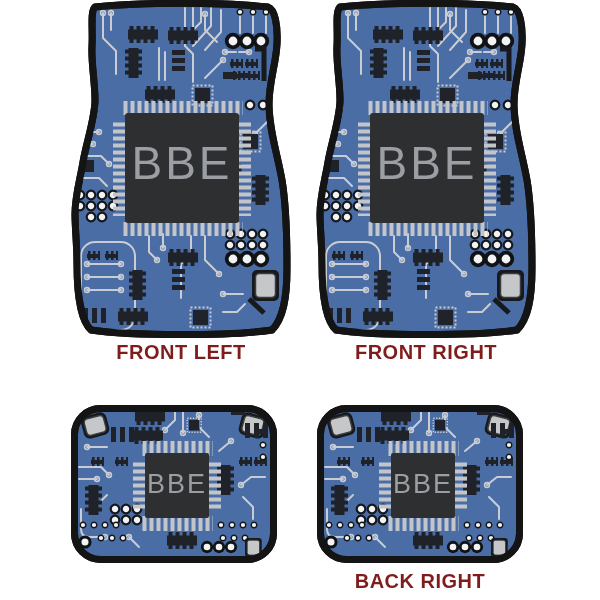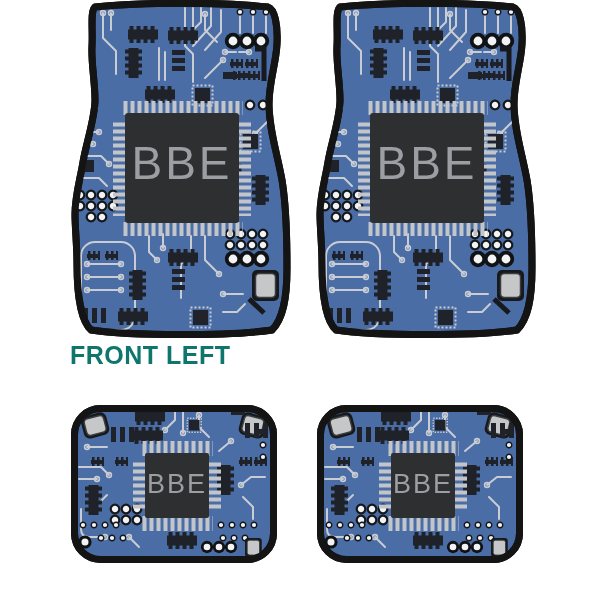--- a/index.html
+++ b/index.html
@@ -1,20 +1,20 @@
 <!DOCTYPE html>
 <html><head>
 <meta charset="utf-8">
 <style>
   html,body{margin:0;padding:0;background:#fff;}
   .stage{position:relative;width:600px;height:600px;background:#ffffff;overflow:hidden;
          font-family:"Liberation Sans",sans-serif;}
   svg.mat{position:absolute;overflow:visible;}
-  .mat-label{position:absolute;font-weight:bold;font-size:25px;
-             letter-spacing:.5px;color:#0f766e;white-space:nowrap;}
+  .mat-label{position:absolute;text-align:center;font-weight:bold;font-size:20px;
+             letter-spacing:.5px;color:#7f1d1d;white-space:nowrap;}
   .defs-holder{position:absolute;width:0;height:0;}
   text.monogram{font-family:"Liberation Sans",sans-serif;fill:#9b9fa4;}
 </style>
 </head>
 <body>
 
 <div class="stage">
 
   <svg class="defs-holder" aria-hidden="true">
     <defs>
@@ -318,22 +318,24 @@
   </svg>
 
   <svg class="mat" viewBox="-3 -2 222 340" style="left:70px;top:0;width:222px;height:340px">
     <use href="#front-art"></use>
   </svg>
   <div class="mat-label" style="left:70px;top:341px;width:222px">FRONT LEFT</div>
 
   <svg class="mat" viewBox="-3 -2 222 340" style="left:315px;top:0;width:222px;height:340px">
     <use href="#front-art"></use>
   </svg>
+  <div class="mat-label" style="left:315px;top:341px;width:222px">FRONT RIGHT</div>
 
   <svg class="mat" viewBox="-1 -1 208 160" style="left:70px;top:404px;width:208px;height:160px">
     <use href="#back-art"></use>
   </svg>
 
   <svg class="mat" viewBox="-1 -1 208 160" style="left:316px;top:404px;width:208px;height:160px">
     <use href="#back-art"></use>
   </svg>
+  <div class="mat-label" style="left:316px;top:570px;width:208px">BACK RIGHT</div>
 
 </div>
 
 </body></html>

